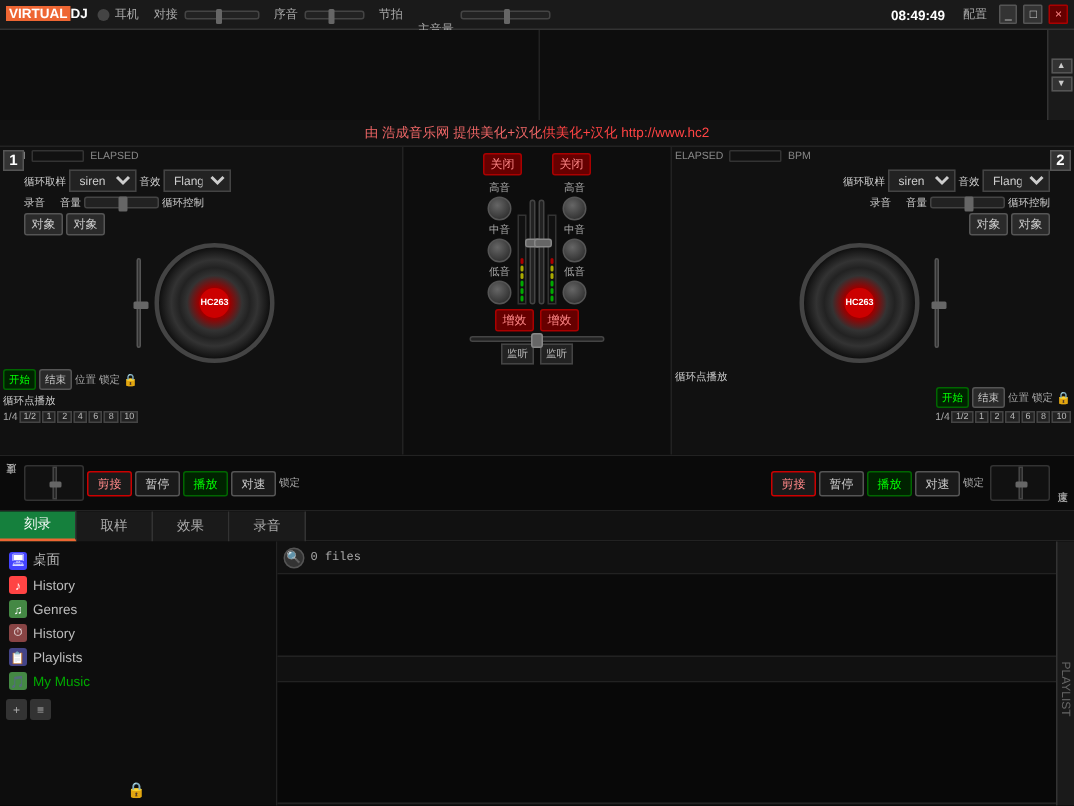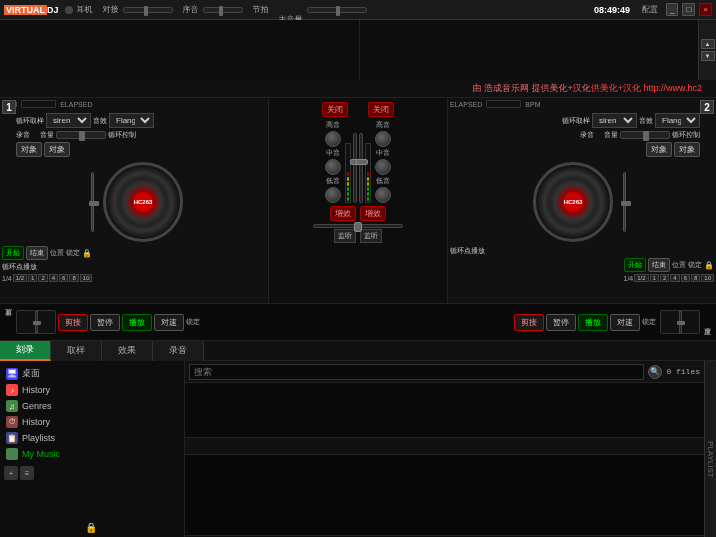--- a/index.html
+++ b/index.html
@@ -99,22 +99,22 @@
       cursor: pointer;
     }
 
     
     #info-bar {
       width: 100%;
       height: 18px;
       background: #111;
       display: flex;
       align-items: center;
-      justify-content: flex-end;
-      padding: 0 14px;
+      justify-content: center;
+      padding: 0 2px;
       border-bottom: 1px solid #222;
       font-size: 9px;
     }
     .info-bar-text { color: #e66; font-size: 9px; }
     .info-bar-right { color: #f44; font-size: 9px; }
 
     
     #dj-area {
       width: 100%;
       height: 205px;
@@ -910,21 +910,20 @@
     </div>
 
     <div style="position:absolute;bottom:4px;left:85px;">
       <span style="font-size:10px;color:#666;">🔒</span>
     </div>
   </div>
 
   <div id="browser-main">
 
     <div class="browser-search-row">
-      <input type="text" class="browser-search-input" placeholder="搜索" style="">
       <span style="width:14px;height:14px;background:#333;border:1px solid #555;border-radius:50%;display:flex;align-items:center;justify-content:center;font-size:8px;color:#888;cursor:pointer;">🔍</span>
       <span class="browser-count">0 files</span>
     </div>
 
     <div class="browser-list-area" style="flex:1;height:80px;"></div>
 
     <div class="browser-columns">
       <div class="browser-col" style="flex:3;">名称</div>
       <div class="browser-col" style="flex:1;">节拍</div>
     </div>

